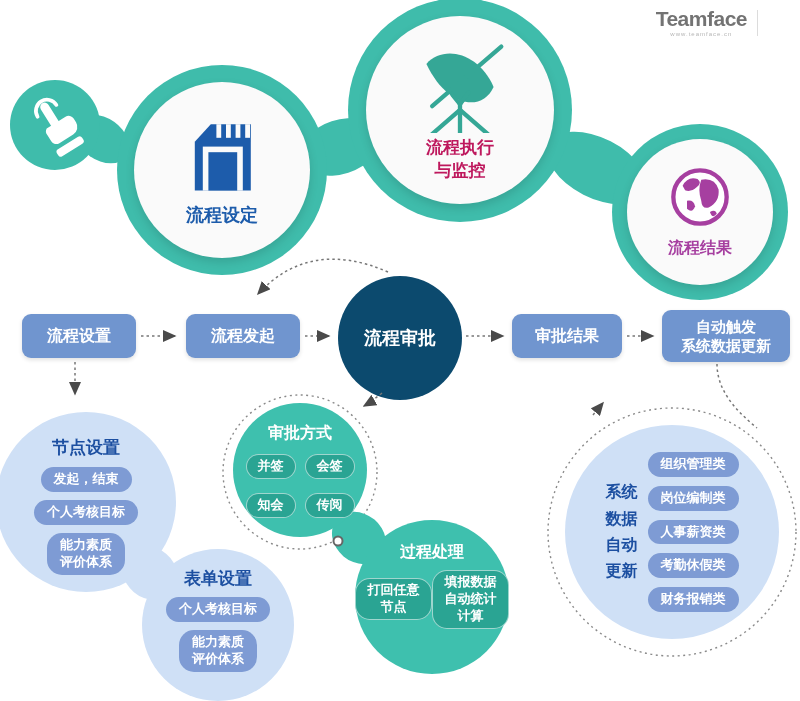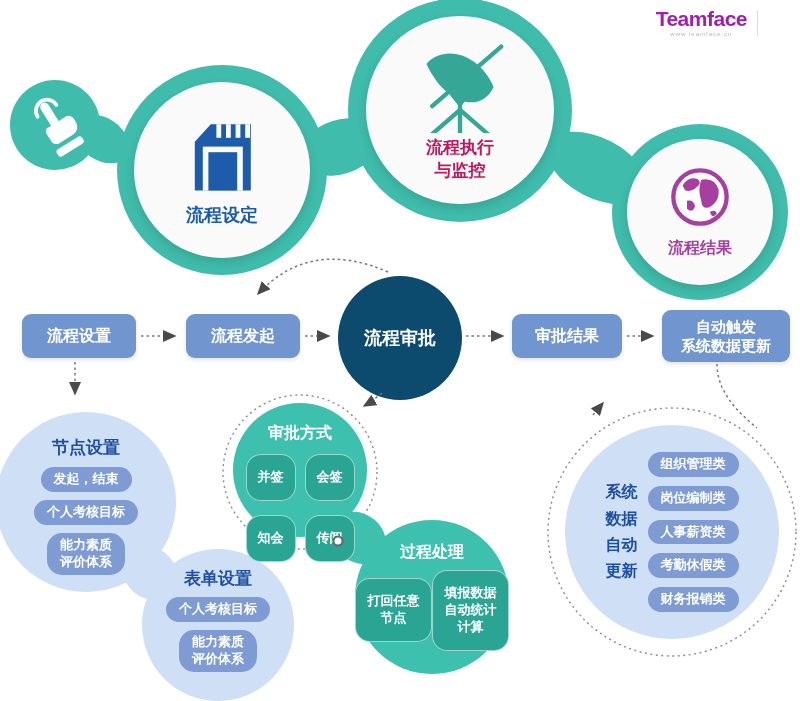--- a/index.html
+++ b/index.html
@@ -1,21 +1,21 @@
 <!DOCTYPE html>
 <html><head>
 <meta charset="utf-8">
 <style>
   * { margin:0; padding:0; box-sizing:border-box; }
   body { background:#fff; font-family:"Liberation Sans", sans-serif; }
   #canvas { position:relative; width:800px; height:701px; background:#fff; overflow:hidden; margin:0 auto; }
 
   
   .logo { position:absolute; top:8px; right:42px; display:flex; align-items:center; gap:10px; z-index:4; }
-  .logo-name { font-weight:900; font-size:21px; color:#a21caf; letter-spacing:-0.5px; line-height:1; }
+  .logo-name { font-weight:900; font-size:21px; color:#737373; letter-spacing:-0.5px; line-height:1; }
   .logo-url { font-size:6px; color:#b5b5b5; letter-spacing:1px; margin-top:2px; }
   .logo-divider { width:1px; height:26px; background:#dcdcdc; }
   .logo-tagline { color:#3b82e0; font-size:17px; font-weight:bold; }
 
   
   .blob { position:absolute; background:#3fbcab; border-radius:50%; z-index:1; }
   .ring { position:absolute; background:#3fbcab; border-radius:50%; z-index:2; }
   .ring-inner { position:absolute; background:#fafafa; border-radius:50%;
     display:flex; flex-direction:column; align-items:center; justify-content:center;
     box-shadow:0 4px 10px rgba(0,0,0,0.13); }
@@ -34,21 +34,21 @@
   
   .bubble { position:absolute; border-radius:50%; display:flex; flex-direction:column; align-items:center; z-index:2; }
   .bubble.light { background:#cfe0f6; }
   .bubble.teal  { background:#3ec0ae; }
   .bubble-title { font-weight:bold; white-space:pre-line; text-align:center; }
   .light .bubble-title { color:#1c4fa1; font-size:17px; }
   .teal  .bubble-title { color:#fff; font-size:16px; }
   .pill { border-radius:15px; color:#fff; font-weight:bold; font-size:13px; padding:4px 13px;
     margin:4px 0; text-align:center; white-space:pre-line; line-height:1.3; }
   .light .pill { background:#7e9bd4; }
-  .teal  .pill { background:#2aa493; border:1px solid rgba(255,255,255,0.55); padding:14px 11px; }
+  .teal  .pill { background:#2aa493; border:1px solid rgba(255,255,255,0.55); padding:3px 11px; }
   .pill-row { display:flex; gap:9px; margin-top:6px; }
   .blob-light { position:absolute; background:#cfe0f6; border-radius:50%; z-index:1; }
   .blob-teal  { position:absolute; background:#3ec0ae; border-radius:50%; z-index:1; }
 
   .sys-bubble { flex-direction:row !important; justify-content:center; align-items:center; gap:10px; }
   .sys-title { font-weight:bold; color:#1c4fa1; font-size:16px; white-space:pre-line; line-height:1.65; text-align:center; }
   .sys-pills { display:flex; flex-direction:column; align-items:center; }
   .sys-pills .pill { margin:4.5px 0;text-align:right; }
 
   

